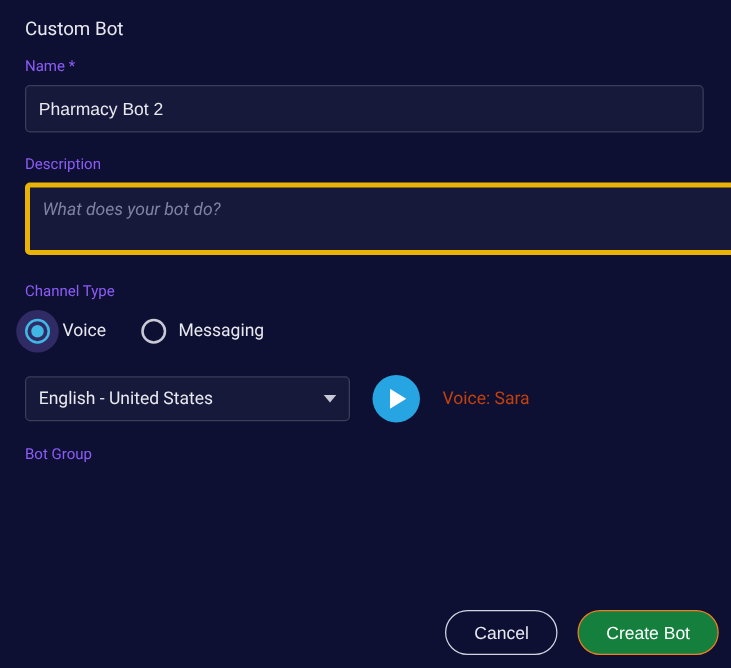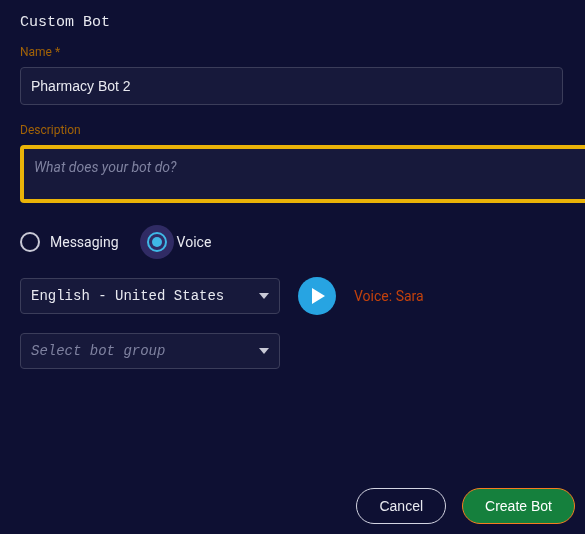--- a/index.html
+++ b/index.html
@@ -11,25 +11,24 @@
     height: 534px;
     padding: 10px 20px 20px 20px;
     position: relative;
   }
   .section-title {
     font-size: 15px;
     font-weight: 400;
     color: #e8e9f0;
     margin-bottom: 14px;
     margin-top: 4px;
-    font-family: Liberation Mono, monospace;
   }
   .label {
     font-size: 12px;
-    color: #a16207;
+    color: #8b5cf6;
     margin-bottom: 8px;
     display: block;
   }
   .text-input {
     width: 543px;
     background: rgba(255,255,255,0.04);
     border: 1px solid #3b3d5a;
     border-radius: 4px;
     padding: 10px 10px;
     font-size: 14px;
@@ -78,21 +77,20 @@
   .select {
     width: 260px;
     background: rgba(255,255,255,0.04);
     border: 1px solid #3b3d5a;
     border-radius: 4px;
     padding: 9px 30px 9px 10px;
     font-size: 14px;
     color: #e8e9f0;
     position: relative;
     cursor: pointer;
-    font-family: Liberation Mono, monospace;
   }
   .select.placeholder { color: #7f82a0; font-style: italic; }
   .select::after {
     content: "";
     position: absolute;
     right: 10px; top: 50%;
     width: 0; height: 0;
     border-left: 5px solid transparent;
     border-right: 5px solid transparent;
     border-top: 6px solid #c8c9d6;
@@ -145,53 +143,52 @@
   <label class="label">Name *</label>
   <input class="text-input" type="text" value="Pharmacy Bot 2" style="">
 </div>
 
 <div class="group">
   <label class="label">Description</label>
   <textarea class="textarea" placeholder="What does your bot do?" style=""></textarea>
 </div>
 
 <div class="group">
+  <label class="label">Channel Type</label>
   <div class="radio-row">
-    <div class="radio-item">
-      <span class="radio-outer"></span>
-      <span class="radio-label">Messaging</span>
-    </div>
     <div class="radio-item">
       <span class="radio-selected-wrap">
         <span class="radio-outer">
           <span class="radio-inner"></span>
         </span>
       </span>
       <span class="radio-label">Voice</span>
+    </div>
+    <div class="radio-item">
+      <span class="radio-outer"></span>
+      <span class="radio-label">Messaging</span>
     </div>
   </div>
 </div>
 
 <div class="group">
   <div class="lang-controls">
     <div class="select">
       <span>English - United States</span>
     </div>
     <button class="play-btn">
       <span class="play-triangle"></span>
     </button>
     <span class="voice-text">
       <span>Voice:</span>
       <span>Sara</span>
     </span>
   </div>
 </div>
 
 <div class="group">
-  <div class="select placeholder">
-    <span>Select bot group</span>
-  </div>
+  <label class="label">Bot Group</label>
 </div>
 
 <div class="footer">
   <button class="btn btn-cancel">Cancel</button>
   <button class="btn btn-primary">Create Bot</button>
 </div>
 
 </body></html>

